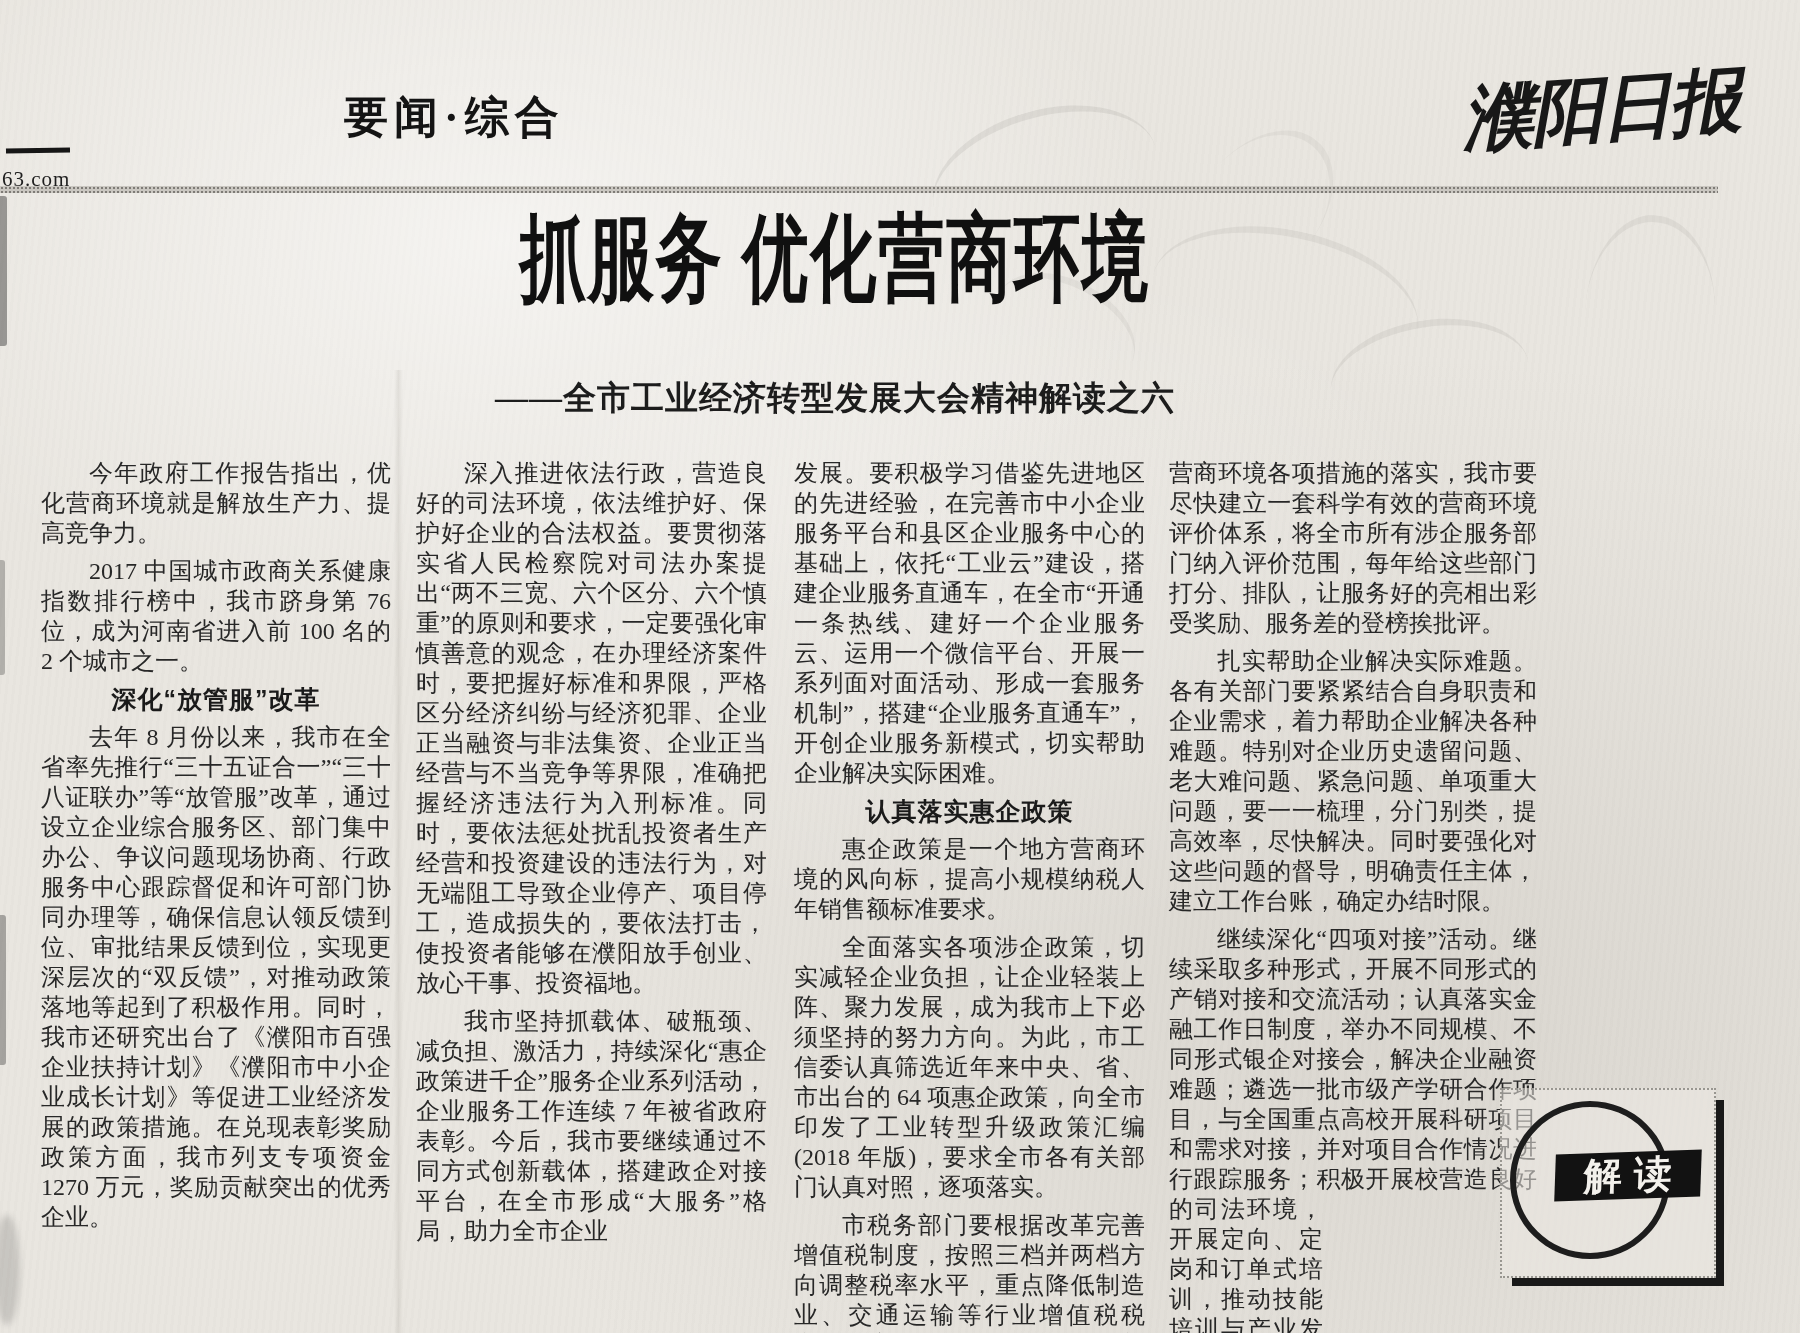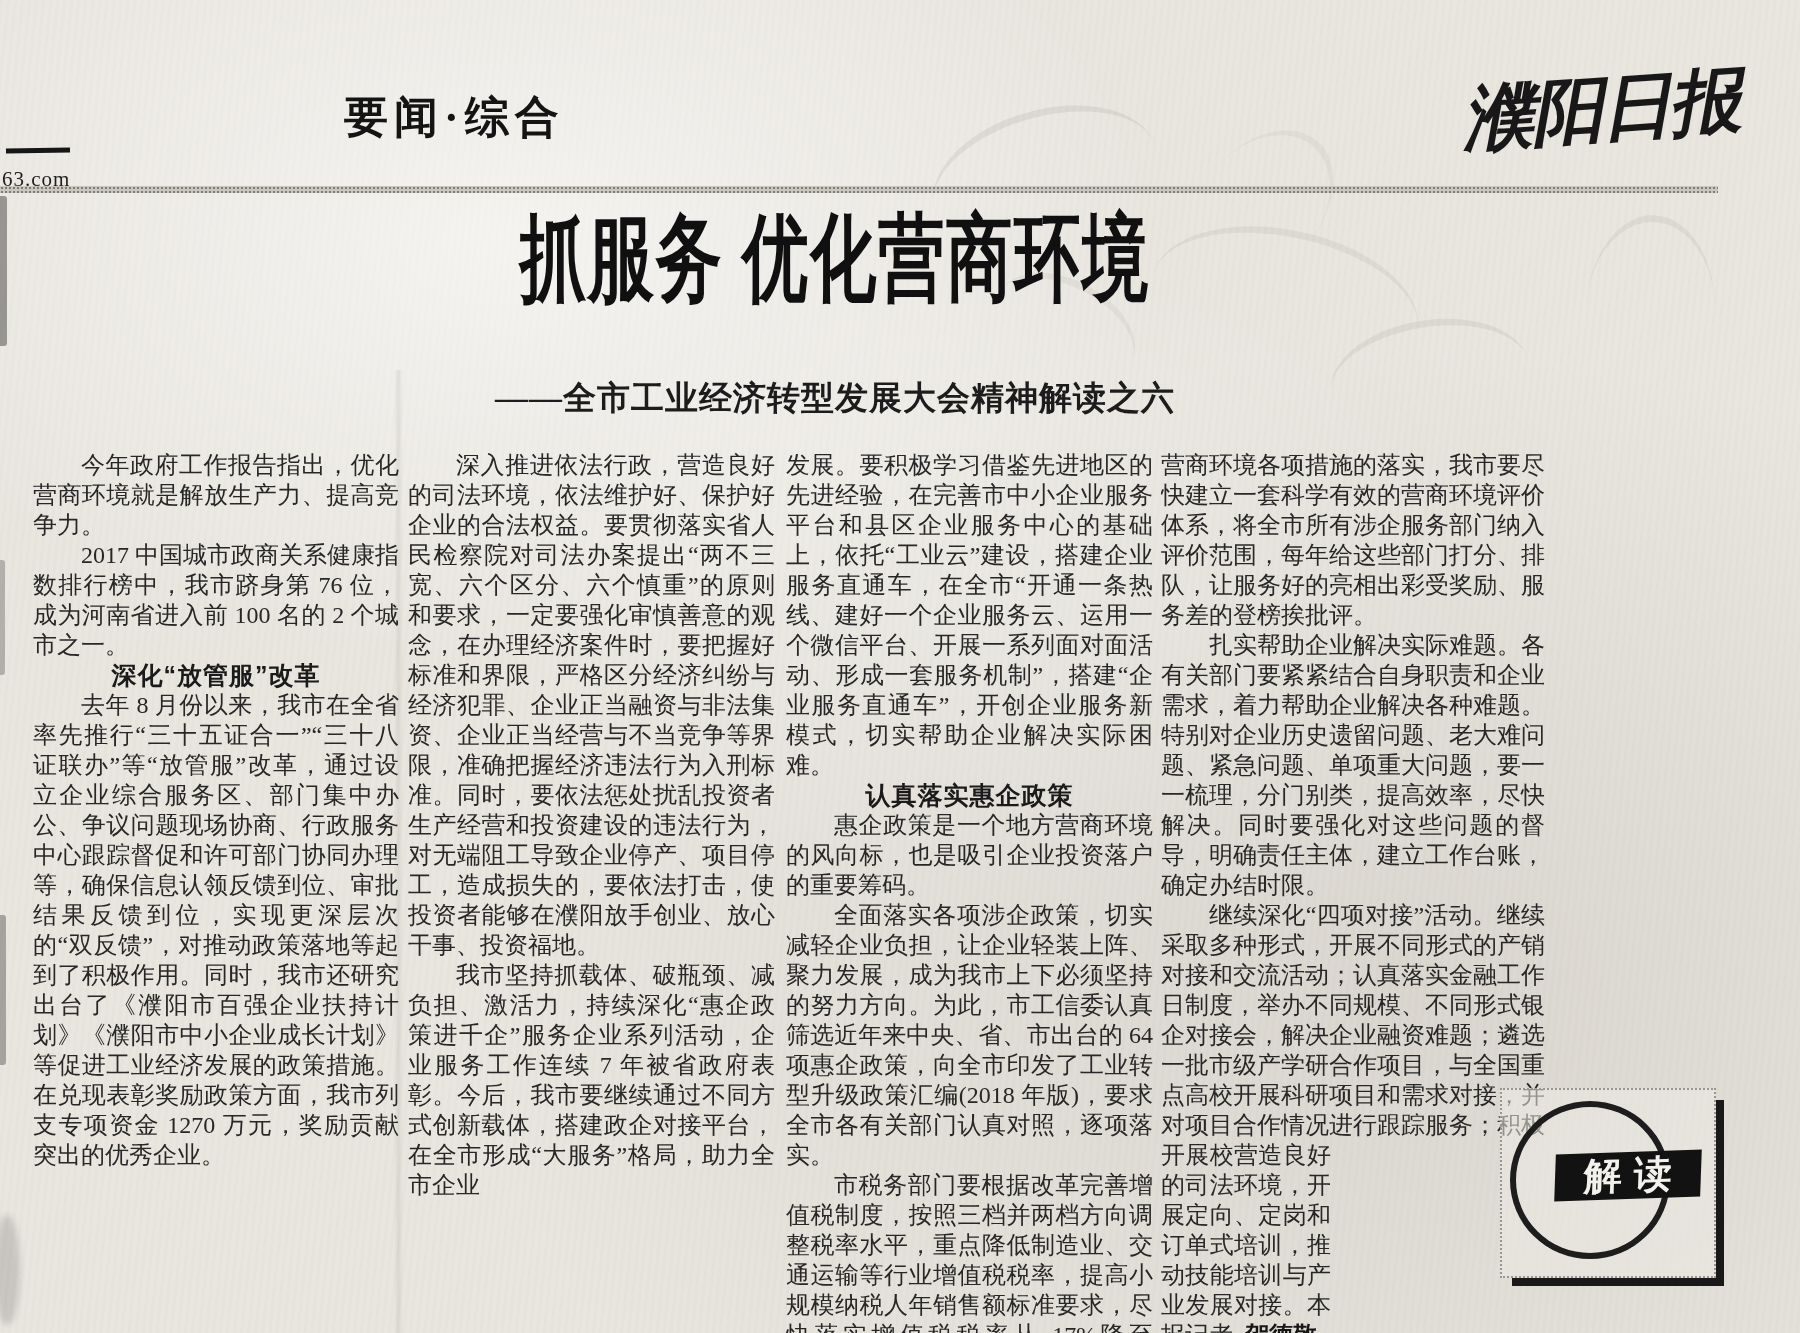--- a/index.html
+++ b/index.html
@@ -45,21 +45,21 @@
   }
   
   .col{
     position:absolute;top:450px;height:883px;overflow:hidden;
     font-size:24px;line-height:30px;text-align:justify;color:#272727;
   }
   .col1{left:33px;width:366px;}
   .col2{left:408px;width:367px;}
   .col3{left:786px;width:367px;}
   .col4{left:1161px;width:384px;}
-  .col p{margin:0;text-indent:2em;}
+  .col p{margin:8px;text-indent:2em;}
   .col p.cont{text-indent:0;}
   .col h3{
     margin:0;font-size:25px;line-height:30px;text-align:center;font-weight:700;color:#1a1a1a;
     font-family:"Liberation Sans","DejaVu Sans",sans-serif;letter-spacing:1px;
   }
   .wrap-spacer{float:right;width:204px;height:246px;margin:4px -4px 0 14px;}
   .byline-prefix{}
   .byline-name{
     font-family:"Liberation Sans","DejaVu Sans",sans-serif;font-weight:700;margin-left:12px;color:#161616;
   }
@@ -133,21 +133,21 @@
   </div>
 
   <div class="col col2">
     <p class="p">深入推进依法行政，营造良好的司法环境，依法维护好、保护好企业的合法权益。要贯彻落实省人民检察院对司法办案提出“两不三宽、六个区分、六个慎重”的原则和要求，一定要强化审慎善意的观念，在办理经济案件时，要把握好标准和界限，严格区分经济纠纷与经济犯罪、企业正当融资与非法集资、企业正当经营与不当竞争等界限，准确把握经济违法行为入刑标准。同时，要依法惩处扰乱投资者生产经营和投资建设的违法行为，对无端阻工导致企业停产、项目停工，造成损失的，要依法打击，使投资者能够在濮阳放手创业、放心干事、投资福地。</p>
     <p class="p">我市坚持抓载体、破瓶颈、减负担、激活力，持续深化“惠企政策进千企”服务企业系列活动，企业服务工作连续 7 年被省政府表彰。今后，我市要继续通过不同方式创新载体，搭建政企对接平台，在全市形成“大服务”格局，助力全市企业</p>
   </div>
 
   <div class="col col3">
     <p class="p cont">发展。要积极学习借鉴先进地区的先进经验，在完善市中小企业服务平台和县区企业服务中心的基础上，依托“工业云”建设，搭建企业服务直通车，在全市“开通一条热线、建好一个企业服务云、运用一个微信平台、开展一系列面对面活动、形成一套服务机制”，搭建“企业服务直通车”，开创企业服务新模式，切实帮助企业解决实际困难。</p>
     <h3>认真落实惠企政策</h3>
-    <p class="p">惠企政策是一个地方营商环境的风向标，也是吸引企业投资落户的重要筹码。</p>
+    <p class="p">惠企政策是一个地方营商环境的风向标，提高小规模纳税人年销售额标准要求。</p>
     <p class="p">全面落实各项涉企政策，切实减轻企业负担，让企业轻装上阵、聚力发展，成为我市上下必须坚持的努力方向。为此，市工信委认真筛选近年来中央、省、市出台的 64 项惠企政策，向全市印发了工业转型升级政策汇编(2018 年版)，要求全市各有关部门认真对照，逐项落实。</p>
     <p class="p">市税务部门要根据改革完善增值税制度，按照三档并两档方向调整税率水平，重点降低制造业、交通运输等行业增值税税率，提高小规模纳税人年销售额标准要求，尽快落实增值税税率从 17%降至 16%、工业企业和商业企业小规模纳税人的年销售额标准分别由 50 万元、80 万元上调至 500 万元等减税政策。市人社部门要依规将企业职工基本养老保险、失业保险等单位缴费比例降到最低。为确保优化</p>
   </div>
 
   <div class="col col4">
     <p class="p cont">营商环境各项措施的落实，我市要尽快建立一套科学有效的营商环境评价体系，将全市所有涉企服务部门纳入评价范围，每年给这些部门打分、排队，让服务好的亮相出彩受奖励、服务差的登榜挨批评。</p>
     <p class="p">扎实帮助企业解决实际难题。各有关部门要紧紧结合自身职责和企业需求，着力帮助企业解决各种难题。特别对企业历史遗留问题、老大难问题、紧急问题、单项重大问题，要一一梳理，分门别类，提高效率，尽快解决。同时要强化对这些问题的督导，明确责任主体，建立工作台账，确定办结时限。</p>
     <p class="p">
       <span>继续深化“四项对接”活动。继续采取多种形式，开展不同形式的产销对接和交流活动；认真落实金融工作日制度，举办不同规模、不同形式银企对接会，解决企业融资难题；遴选一批市级产学研合作项目，与全国重点高校开展科研项目和需求对接，并对项目合作情况进行跟踪服务；积极开展校</span><span class="wrap-spacer"></span><span>营造良好的司法环境，开展定向、定岗和订单式培训，推动技能培训与产业发展对接。</span><span class="byline-prefix">本报记者</span><b class="byline-name">贺德敬</b>
     </p>

